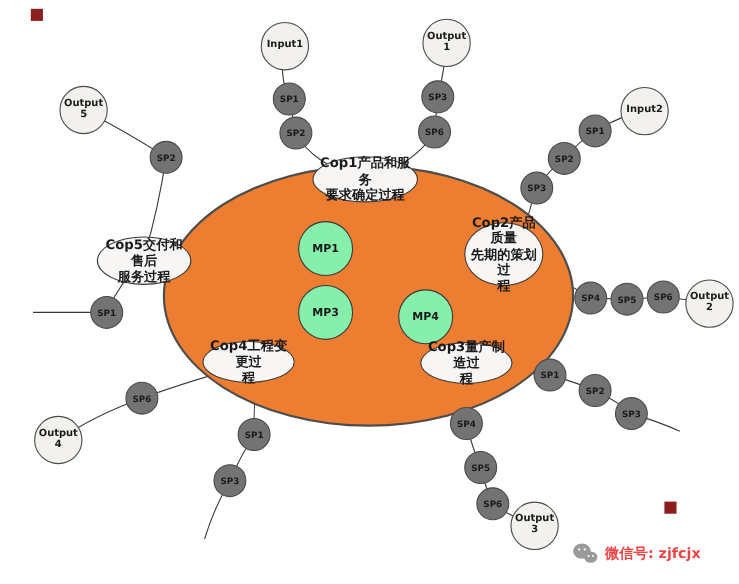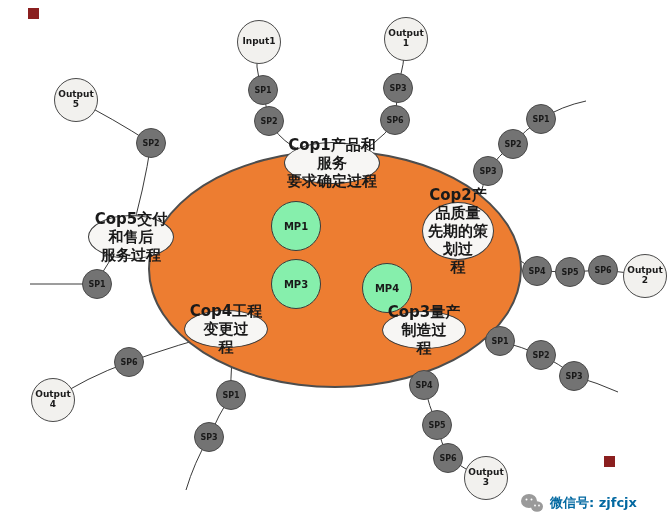--- a/index.html
+++ b/index.html
@@ -16,39 +16,39 @@
   .mp {
     position:absolute; z-index:3; width:50px; height:50px; border-radius:50%;
     background:#86efac; border:1px solid #3a3a3a; box-sizing:border-box;
     display:flex; align-items:center; justify-content:center;
     font-size:10px; font-weight:bold;
   }
   .cop {
     position:absolute; z-index:3; border-radius:50%;
     background:#f7f6f4; border:1px solid #3a3a3a; box-sizing:border-box;
     display:flex; align-items:center; justify-content:center; text-align:center;
-    font-size:15px; font-weight:bold; line-height:1.2; white-space:pre-line; padding:2px;
+    font-size:12px; font-weight:bold; line-height:1.2; white-space:pre-line; padding:2px;
   }
   .sp {
     position:absolute; z-index:3; width:30px; height:30px; border-radius:50%;
     background:#737373; border:1px solid #4a4a4a; box-sizing:border-box;
     display:flex; align-items:center; justify-content:center;
     font-size:8px; font-weight:bold;
   }
   .io {
     position:absolute; z-index:3; width:44px; height:44px; border-radius:50%;
     background:#f2f1ee; border:1px solid #4a4a4a; box-sizing:border-box;
     display:flex; align-items:center; justify-content:center; text-align:center;
     font-size:9px; font-weight:bold; line-height:1.1; white-space:pre-line;
   }
   .marker { position:absolute; z-index:4; width:11px; height:11px; background:#8b1f1f; }
   .footer {
     position:absolute; z-index:4; left:520px; top:493px;
     display:flex; align-items:center; gap:6px;
-    color:#0369a1; font-size:13px; font-weight:bold;
+    color:#ef4444; font-size:13px; font-weight:bold;
   }
 </style>
 </head>
 <body>
 
 <div class="canvas">
 
   <svg class="links" viewBox="0 0 672 531" xmlns="http://www.w3.org/2000/svg">
     <path d="M259,42 Q253,68 263,90 Q266,106 269,121 Q284,150 332,163"></path>
     <path d="M406,39 Q404,65 398,88 L395,120 Q378,148 340,160"></path>
@@ -76,20 +76,21 @@
   <div class="cop" style="left:382px;top:311px;width:84px;height:38px">Cop3量产制造过
 程</div>
   <div class="cop" style="left:184px;top:310px;width:84px;height:38px">Cop4工程变更过
 程</div>
   <div class="cop" style="left:88px;top:215px;width:86px;height:44px">Cop5交付和售后
 服务过程</div>
 
   <div class="io" style="left:237px;top:20px">Input1</div>
   <div class="io" style="left:384px;top:17px">Output
 1</div>
+  <div class="io" style="left:564px;top:79px">Input2</div>
   <div class="io" style="left:623px;top:254px">Output
 2</div>
   <div class="io" style="left:464px;top:456px">Output
 3</div>
   <div class="io" style="left:31px;top:378px">Output
 4</div>
   <div class="io" style="left:54px;top:78px">Output
 5</div>
 
   <div class="sp" style="left:248px;top:75px">SP1</div>

